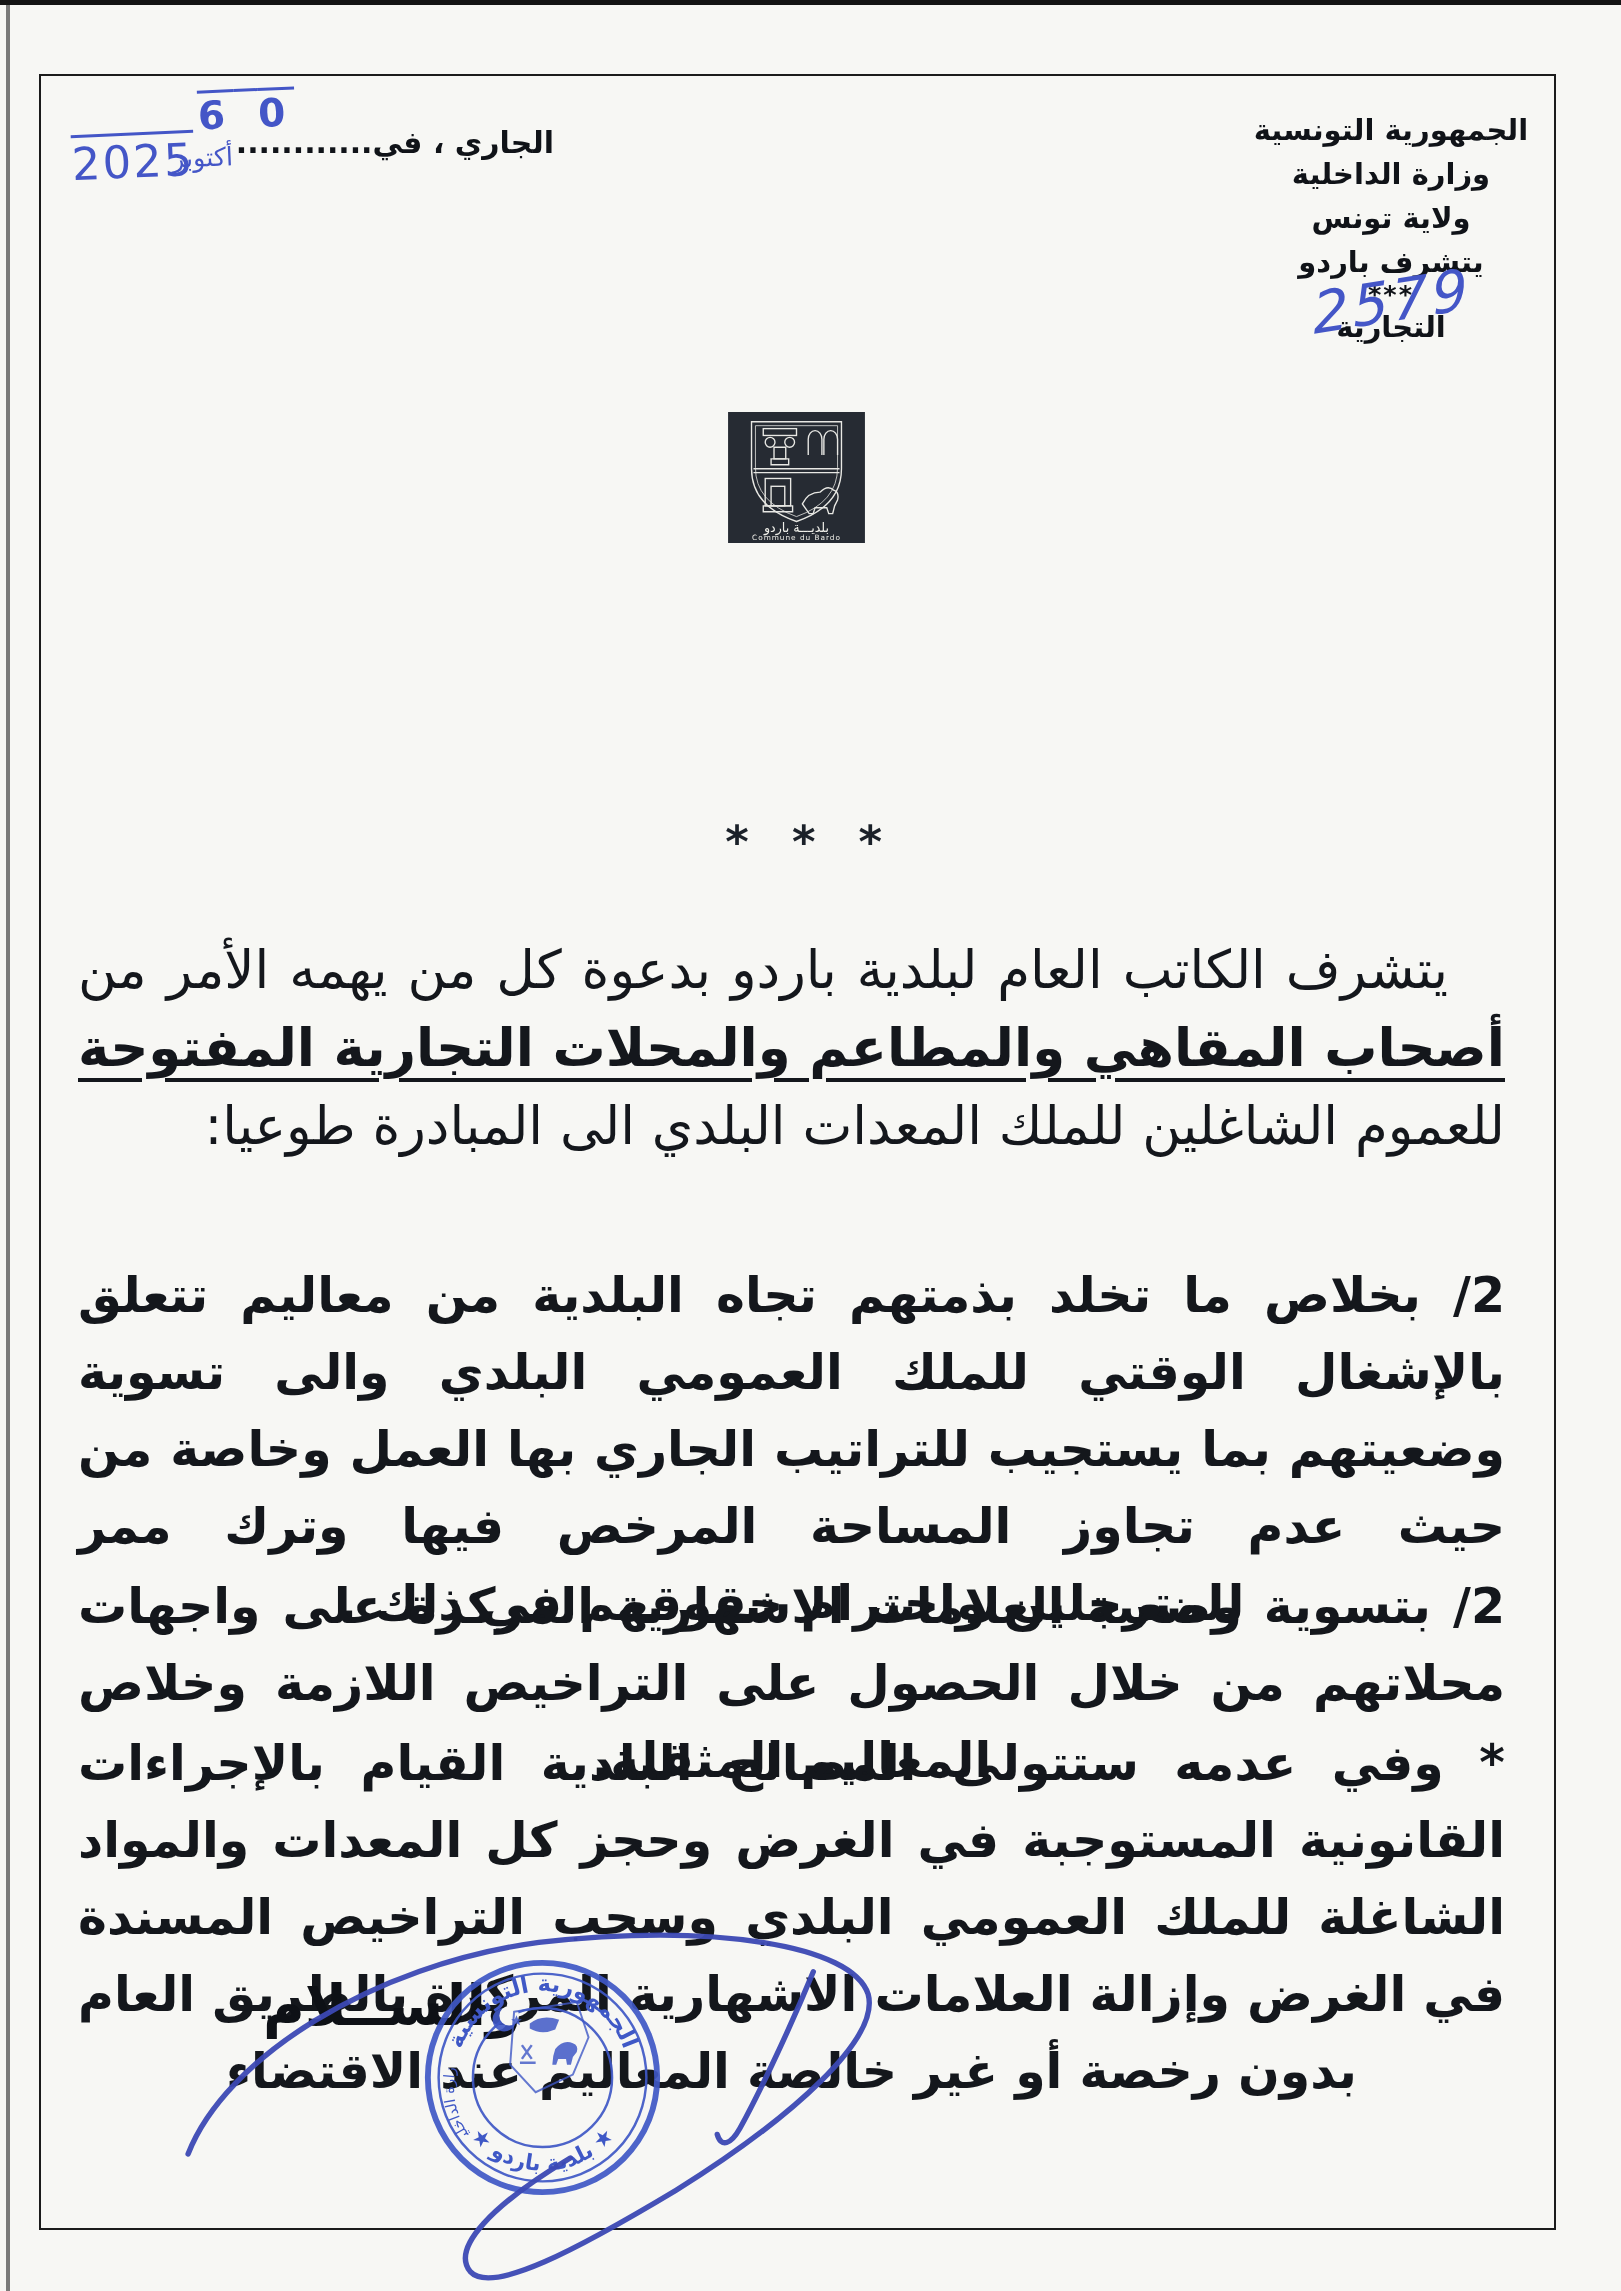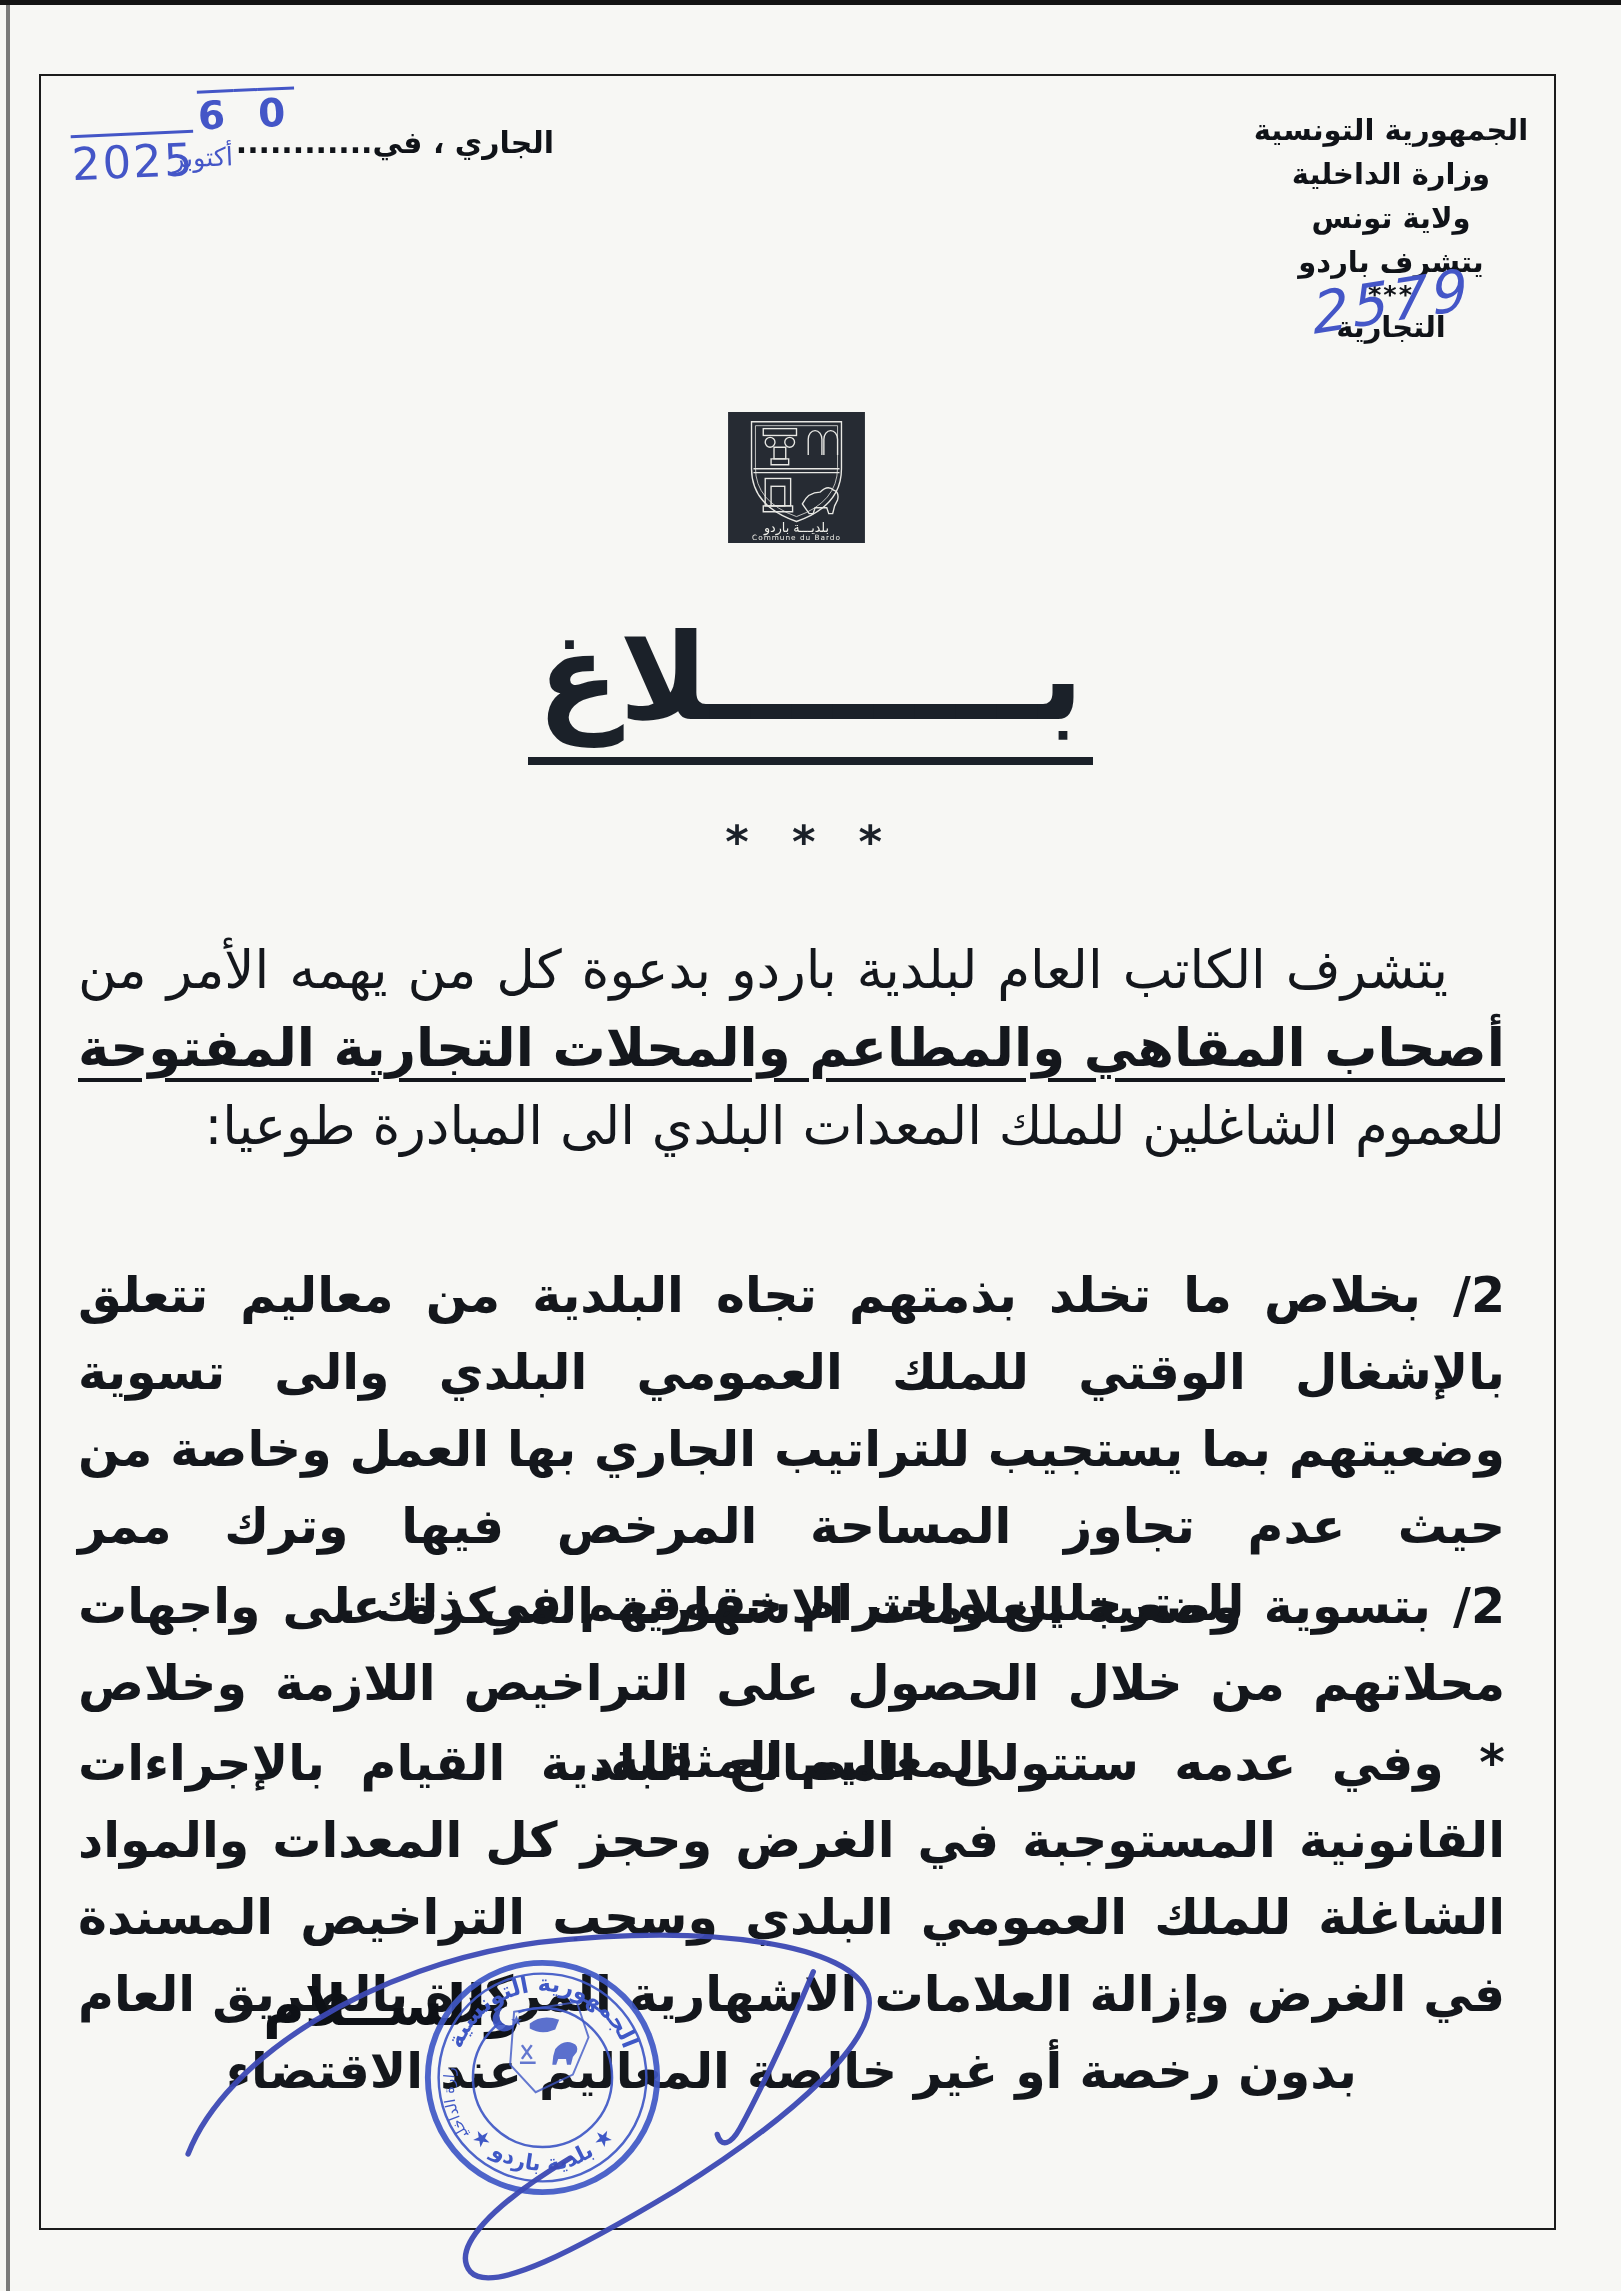--- a/index.html
+++ b/index.html
@@ -136,23 +136,20 @@
         <rect x="44" y="76" width="14" height="20"></rect>
         <path d="M36,96 h30 v6 h-30 z"></path>
 
         <path d="M76,94 q6,-12 18,-12 q8,-8 14,-2 q6,2 4,10 l-3,6 l-2,8 h-4 l-2,-6 h-12 l-2,6 h-4 z"></path>
       </g>
       <text x="70" y="123" text-anchor="middle" font-size="13" fill="#efefe9">بلديـــة باردو</text>
       <text x="70" y="131" text-anchor="middle" font-size="7.5" letter-spacing="1" fill="#efefe9">Commune du Bardo</text>
     </svg>
   </div>
 
-  <div class="title-row">
-    <span class="title-word">بــــــــلاغ</span>
-  </div>
   <div class="separator-row">* * *</div>
 
   <p class="para intro"><span>يتشرف الكاتب العام لبلدية باردو بدعوة كل من يهمه الأمر من </span><span class="emph">أصحاب المقاهي والمطاعم والمحلات التجارية المفتوحة</span><span> للعموم الشاغلين للملك المعدات البلدي الى المبادرة طوعيا:</span></p>
 
   <p class="para item item1">2/ بخلاص ما تخلد بذمتهم تجاه البلدية من معاليم تتعلق بالإشغال الوقتي للملك العمومي البلدي والى تسوية وضعيتهم بما يستجيب للتراتيب الجاري بها العمل وخاصة من حيث عدم تجاوز المساحة المرخص فيها وترك ممر للمترجلين واحترام حقوقهم في ذلك .</p>
   <p class="para item item2">2/ بتسوية وضعية العلامات الاشهارية المركزة على واجهات محلاتهم من خلال الحصول على التراخيص اللازمة وخلاص المعاليم المثقلة.</p>
   <p class="para item item3">* وفي عدمه ستتولى المصالح البلدية القيام بالإجراءات القانونية المستوجبة في الغرض وحجز كل المعدات والمواد الشاغلة للملك العمومي البلدي وسحب التراخيص المسندة في الغرض وإزالة العلامات الاشهارية المركزة بالطريق العام بدون رخصة أو غير خالصة المعاليم عند الاقتضاء</p>
 
   <div class="closing">والســلام</div>
 

